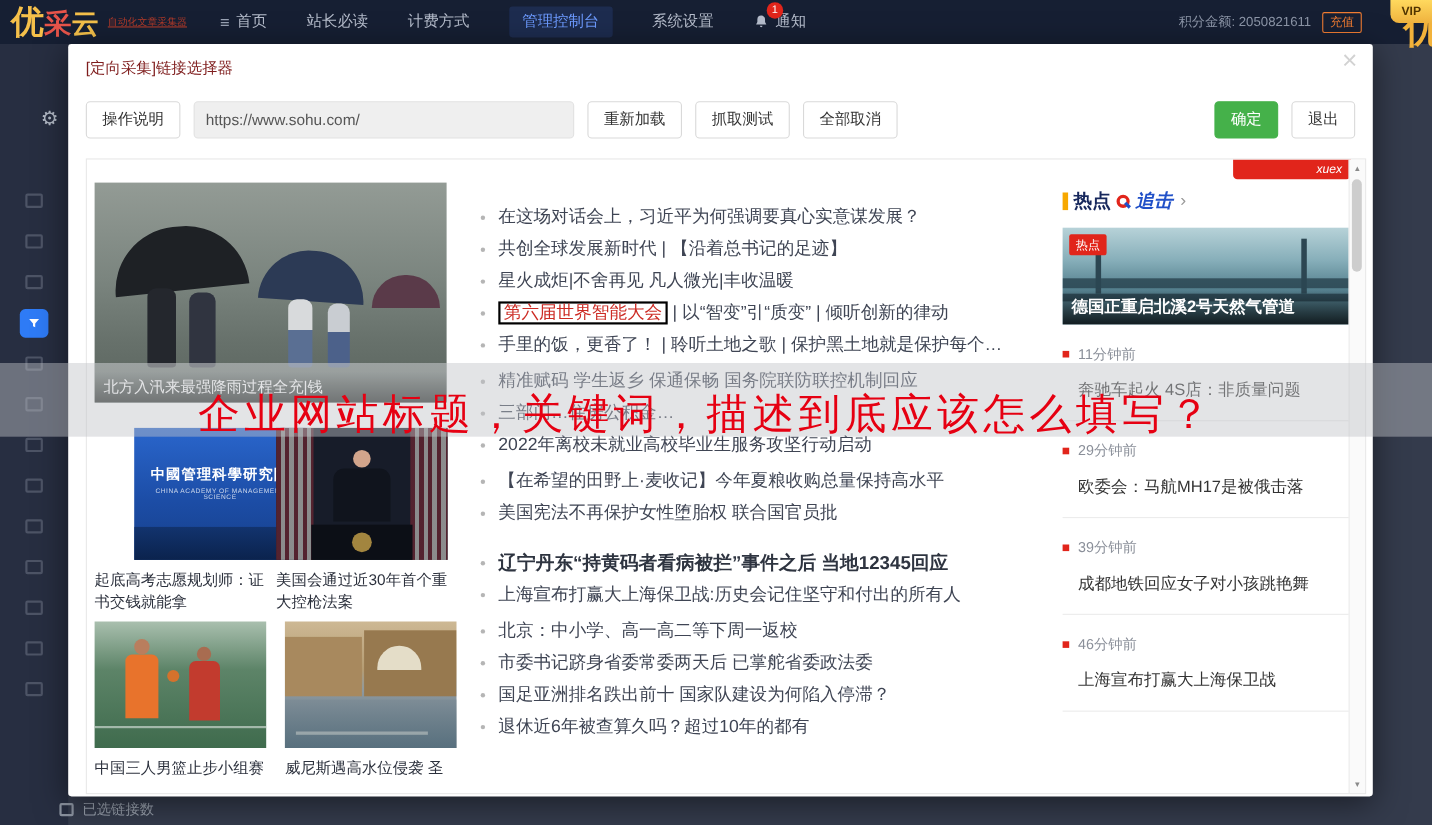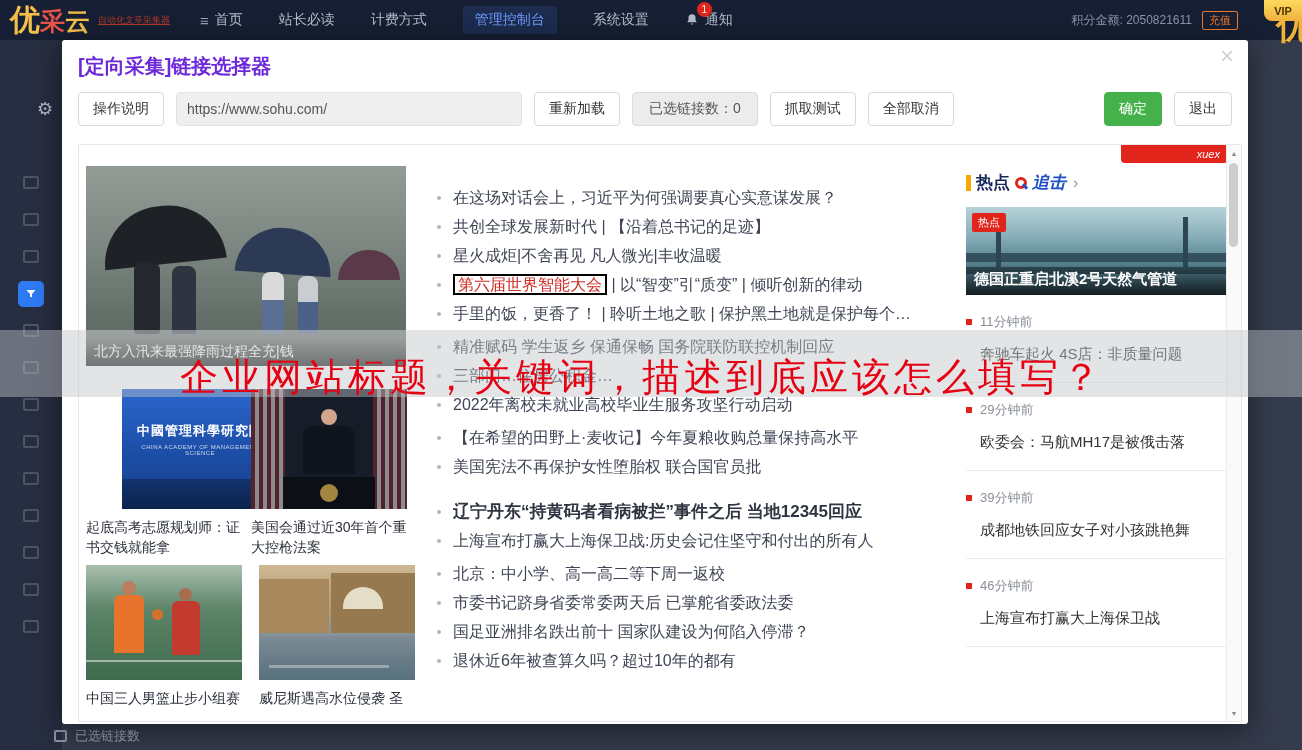--- a/index.html
+++ b/index.html
@@ -29,21 +29,21 @@
 .sidebar { position: absolute; left: 0; top: 40px; width: 62px; bottom: 0; background: #272e41; z-index: 3; }
 .gear { position: absolute; left: 37px; top: 58px; font-size: 18px; color: rgba(215,222,233,.8); cursor: pointer; }
 .side-icons { position: absolute; left: 0; top: 136px; width: 62px; display: flex; flex-direction: column; align-items: center; gap: 24px; }
 .sic { width: 16px; height: 13px; border: 2px solid rgba(190,200,215,.25); border-radius: 2px; cursor: pointer; }
 .sic-active { width: 26px; height: 26px; background: #2e7bf6; border: none; border-radius: 5px; display: flex; align-items: center; justify-content: center; margin: -6px 0 -7px; }
 .demo { position: absolute; left: 54px; top: 727px; display: flex; align-items: center; gap: 8px; color: #9aa2ae; font-size: 13px; z-index: 3; }
 .demo-ic { width: 13px; height: 12px; border: 2px solid #8d95a2; border-radius: 2px; }
 
 
 .modal { position: absolute; left: 62px; top: 40px; width: 1186px; height: 684px; background: #fff; border-radius: 3px; box-shadow: 0 6px 30px rgba(0,0,0,.5); z-index: 20; }
-.m-title { position: absolute; left: 16px; top: 13px; font-size: 20px; color: #6d28d9; font-weight: bold; }
+.m-title { position: absolute; left: 16px; top: 13px; font-size: 14px; color: #7f1d1d; }
 .m-close { position: absolute; right: 14px; top: 4px; font-size: 24px; color: #d2d2d2; cursor: pointer; line-height: 24px; }
 .toolbar { position: absolute; left: 16px; right: 16px; top: 52px; height: 34px; display: flex; align-items: center; gap: 12px; }
 .btn { height: 34px; padding: 0 14px; border: 1px solid #d9d9d9; border-radius: 4px; background: #fff; color: #333; font-size: 14px; display: flex; align-items: center; cursor: pointer; white-space: nowrap; font-family: inherit; }
 .url-input { width: 346px; height: 34px; background: #efefef; border: 1px solid #e2e2e2; border-radius: 4px; padding: 0 10px; font-size: 14px; color: #555; font-family: inherit; }
 .count-box { height: 34px; padding: 0 16px; background: #ececec; border: 1px solid #dcdcdc; border-radius: 4px; color: #555; font-size: 14px; display: flex; align-items: center; white-space: nowrap; }
 .spacer { flex: 1; }
 .btn-confirm { background: #45b14a; border-color: #45b14a; color: #fff; }
 
 
 .iframe { position: absolute; left: 16px; right: 6px; top: 104px; bottom: 2px; border: 1px solid #e8e8e8; background: #fff; overflow: hidden; }
@@ -214,21 +214,20 @@
 </div>
 
 <div class="modal">
   <div class="m-title">[定向采集]链接选择器</div>
   <div class="m-close">×</div>
 
   <div class="toolbar">
     <button class="btn">操作说明</button>
     <input class="url-input" value="https://www.sohu.com/" style="">
     <button class="btn">重新加载</button>
-    <div class="count-box">已选链接数：0</div>
     <button class="btn">抓取测试</button>
     <button class="btn">全部取消</button>
     <div class="spacer"></div>
     <button class="btn btn-confirm">确定</button>
     <button class="btn">退出</button>
   </div>
 
   <div class="iframe">
 
     <div class="promo">xuex</div>

